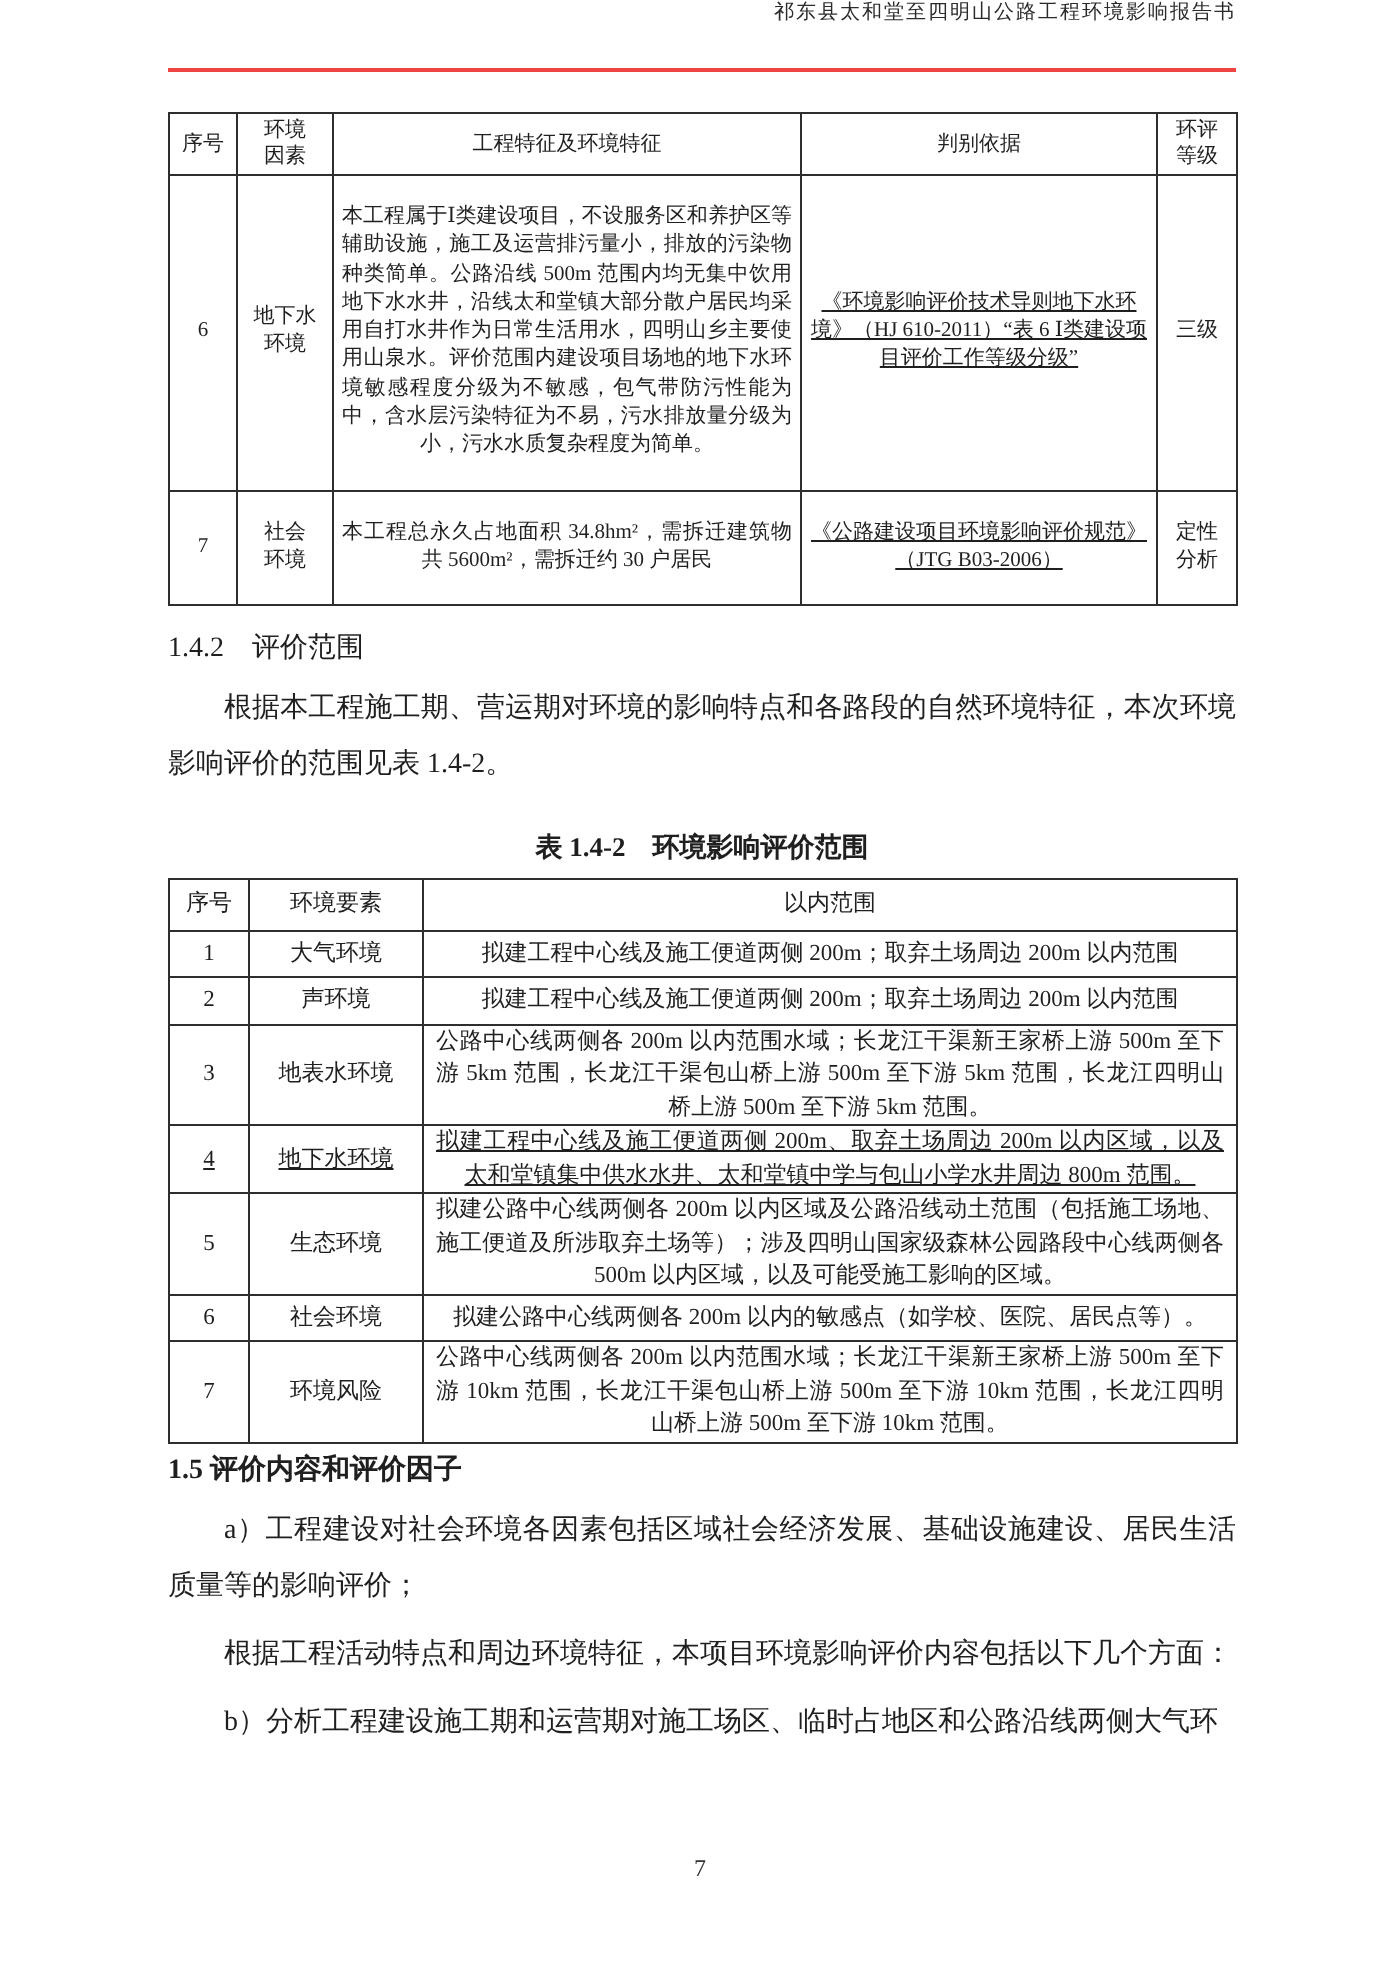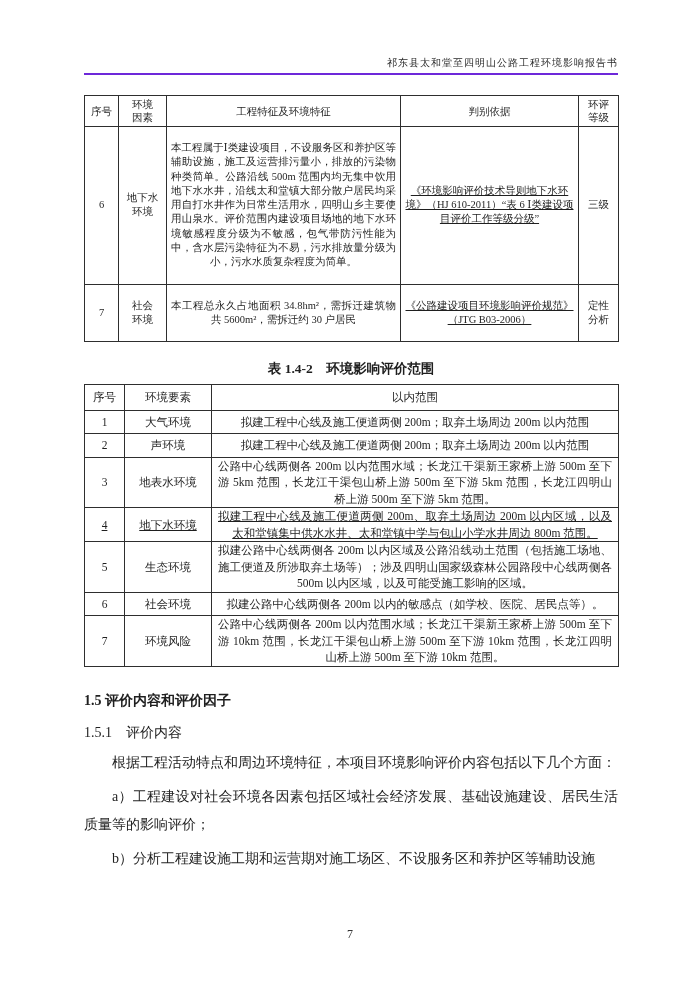--- a/index.html
+++ b/index.html
@@ -8,23 +8,22 @@
     background: #ffffff;
     color: #1f1f1f;
     font-family: "Liberation Serif", "DejaVu Serif", serif;
     position: relative;
     overflow: hidden;
   }
   .page { width: 534px; margin-left: 84px; }
 
   
   .doc-header {
-    margin-top: 56px;
-    padding-bottom: 4px;
-    border-bottom: 2px solid #6d28d9;
+    padding-bottom: 21px;
+    border-bottom: 2px solid #ef4444;
     text-align: right;
     font-size: 10px;
     line-height: 13px;
     letter-spacing: 1px;
     color: #2a2a2a;
   }
 
   table { border-collapse: collapse; width: 100%; table-layout: fixed; }
   td, th { border: 1px solid #2e2e2e; font-weight: normal; vertical-align: middle; }
 
@@ -41,21 +40,21 @@
   .t2 th { padding: 4px 2px; text-align: center; }
   .t2 td { padding: 3px 2px; text-align: center; }
   .t2 .c-scope { padding: 0 6px; text-align: justify; text-align-last: center; }
   .t2 .one-line .c-scope { text-align: center; }
   .t2 .u td { text-decoration: underline; }
 
   .prewrap { white-space: pre-line; }
 
   
   .h-sub { margin: 12px 0 0 0; font-size: 14px; font-weight: normal; line-height: 20px; }
-  .h-main { margin: 24px 0 0 0; font-size: 14px; font-weight: bold; line-height: 20px; }
+  .h-main { margin: 4px 0 0 0; font-size: 14px; font-weight: bold; line-height: 20px; }
   .para {
     margin: 6px 0 0 0;
     font-size: 14px;
     line-height: 28px;
     text-indent: 2em;
     text-align: justify;
   }
   .caption {
     margin-top: 17px;
     text-align: center;
@@ -113,20 +112,22 @@
 环境</td>
       <td class="c-feature">本工程总永久占地面积 34.8hm²，需拆迁建筑物共 5600m²，需拆迁约 30 户居民</td>
       <td class="c-basis prewrap">《公路建设项目环境影响评价规范》
 （JTG B03-2006）</td>
       <td class="c-grade prewrap">定性
 分析</td>
     </tr>
   </tbody>
     </table>
 
+  <h3 class="h-sub">1.4.2　评价范围</h3>
+  <p class="para">根据本工程施工期、营运期对环境的影响特点和各路段的自然环境特征，本次环境影响评价的范围见表 1.4-2。</p>
 
   <div class="caption">表 1.4-2　环境影响评价范围</div>
 
   <table class="t2">
     <colgroup>
       <col style="width:40px">
         <col style="width:87px">
         <col style="width:407px">
     </colgroup>
     <tbody>
@@ -167,20 +168,19 @@
     </tr>
     <tr>
       <td>7</td>
       <td>环境风险</td>
       <td class="c-scope">公路中心线两侧各 200m 以内范围水域；长龙江干渠新王家桥上游 500m 至下游 10km 范围，长龙江干渠包山桥上游 500m 至下游 10km 范围，长龙江四明山桥上游 500m 至下游 10km 范围。</td>
     </tr>
   </tbody>
     </table>
 
   <h2 class="h-main">1.5 评价内容和评价因子</h2>
-  <h3 class="h-sub">1.5.1　评价内容</h3>
+  <p class="para">a）工程建设对社会环境各因素包括区域社会经济发展、基础设施建设、居民生活质量等的影响评价；</p>
   <p class="para">根据工程活动特点和周边环境特征，本项目环境影响评价内容包括以下几个方面：</p>
-  <p class="para">a）工程建设对社会环境各因素包括区域社会经济发展、基础设施建设、居民生活质量等的影响评价；</p>
-  <p class="para">b）分析工程建设施工期和运营期对施工场区、不设服务区和养护区等辅助设施</p>
+  <p class="para">b）分析工程建设施工期和运营期对施工场区、临时占地区和公路沿线两侧大气环</p>
 
 </div>
 
 <div class="page-num">7</div>
 
 </body></html>

